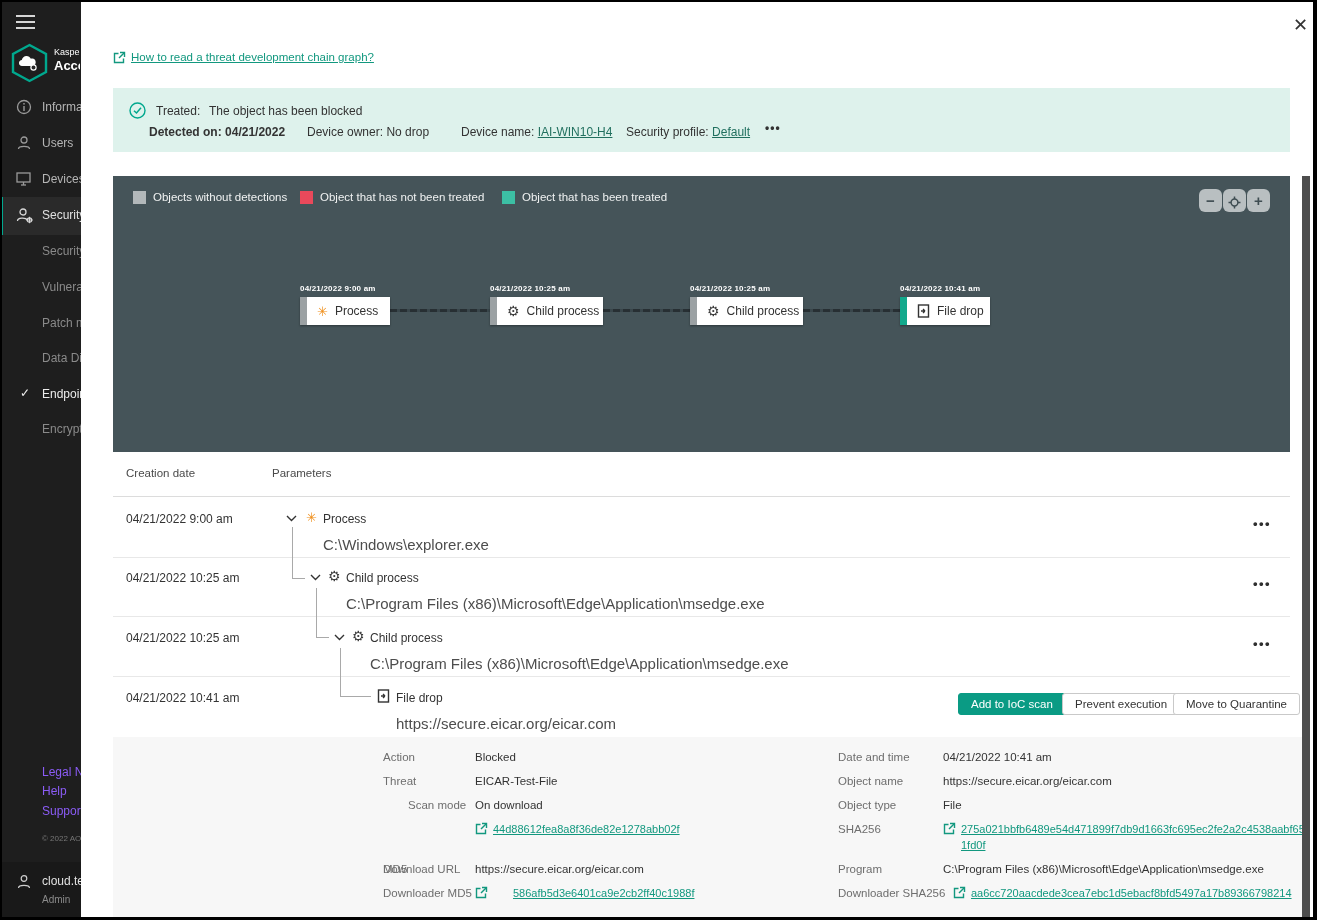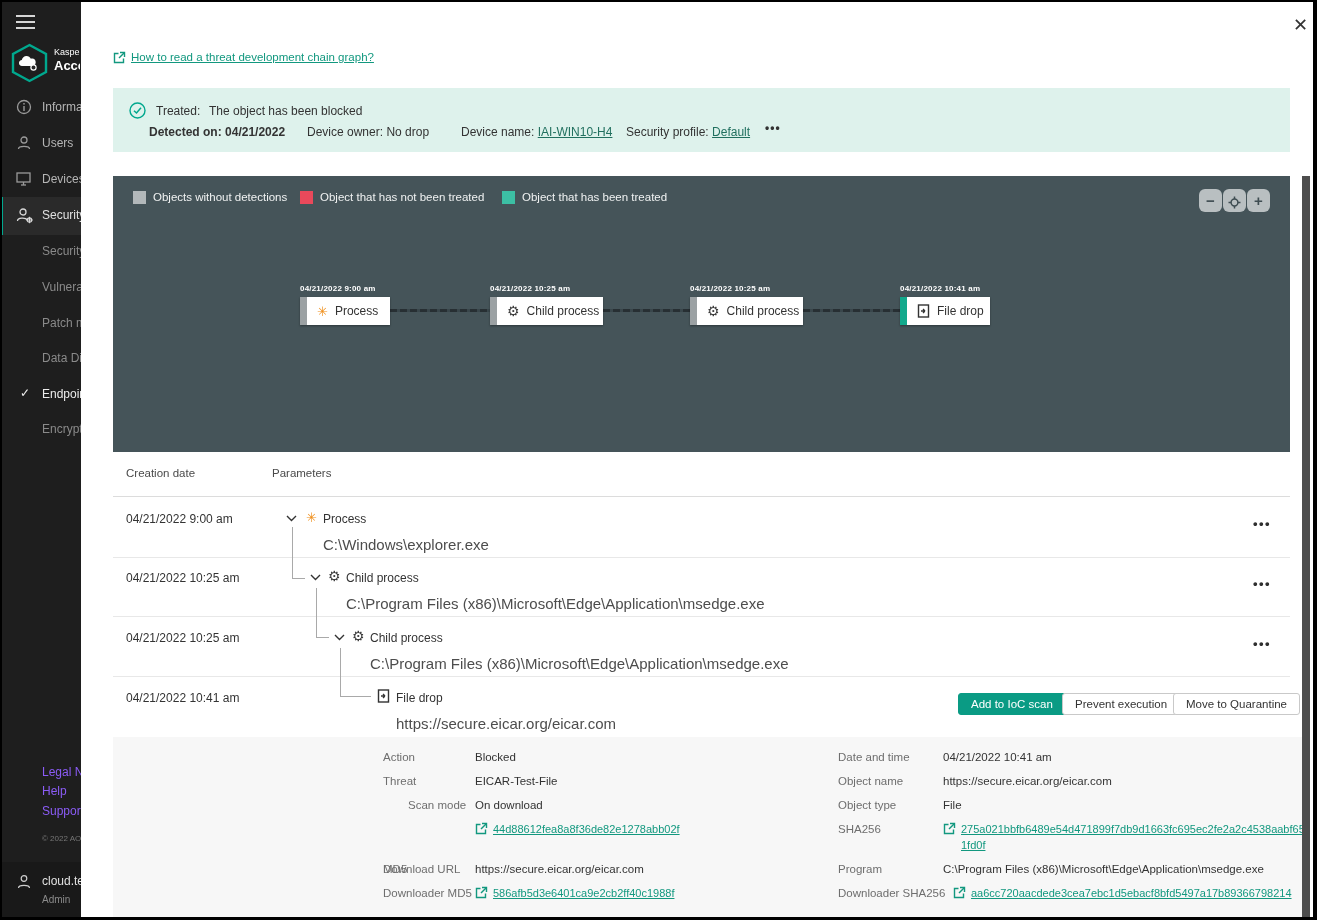--- a/index.html
+++ b/index.html
@@ -345,21 +345,21 @@
           <line x1="11.5" y1="1.5" x2="6" y2="7" stroke="#12987f" stroke-width="1.4"></line>
         </svg>
     </span>
     <a href="#">44d88612fea8a8f36de82e1278abb02f</a>
   </div>
 
   <div class="dt-label" style="left:383px; top:863px; z-index:4;">Download URL</div>
   <div class="dt-value" style="left:475px; top:863px; z-index:4;">https://secure.eicar.org/eicar.com</div>
 
   <div class="dt-label" style="left:383px; top:887px; z-index:4;">Downloader MD5</div>
-  <div class="dt-link" style="left:475px; top:885px; z-index:4;">
+  <div class="dt-link" style="left:475px; top:885px; z-index:4;gap:20px;">
     <span class="lnk-ic">
       <svg width="13" height="13" viewBox="0 0 13 13">
           <path d="M5.5 2.5 H1.5 V11.5 H10.5 V7.5" fill="none" stroke="#12987f" stroke-width="1.4"></path>
           <path d="M7 1.5 H11.5 V6" fill="none" stroke="#12987f" stroke-width="1.4"></path>
           <line x1="11.5" y1="1.5" x2="6" y2="7" stroke="#12987f" stroke-width="1.4"></line>
         </svg>
     </span>
     <a href="#">586afb5d3e6401ca9e2cb2ff40c1988f</a>
   </div>
 

